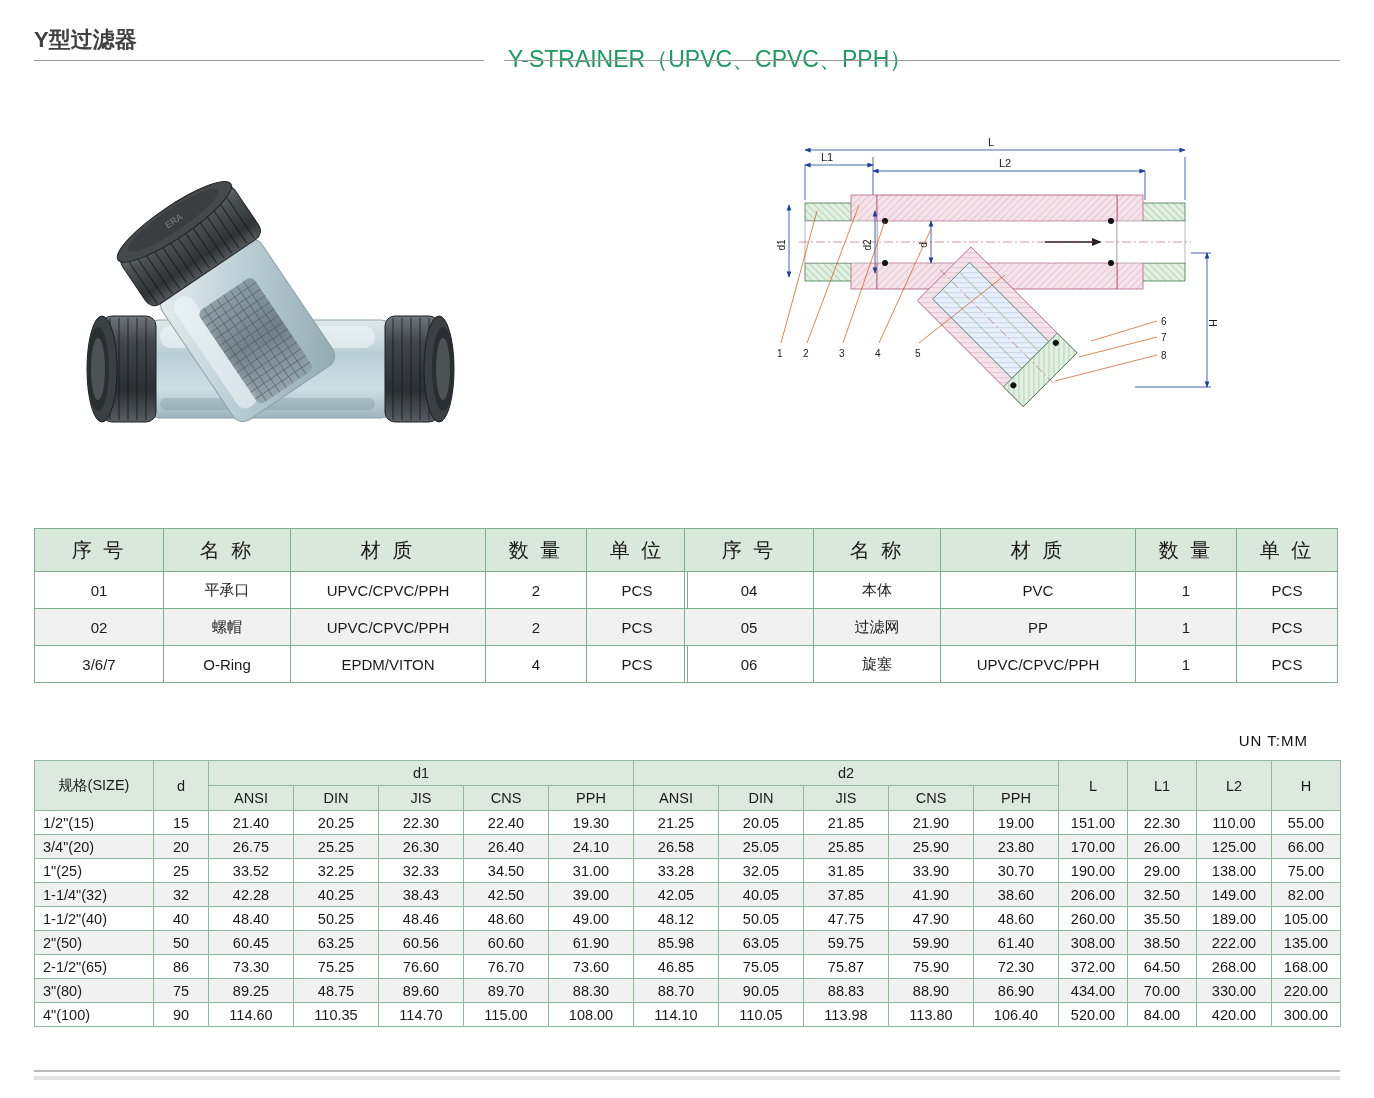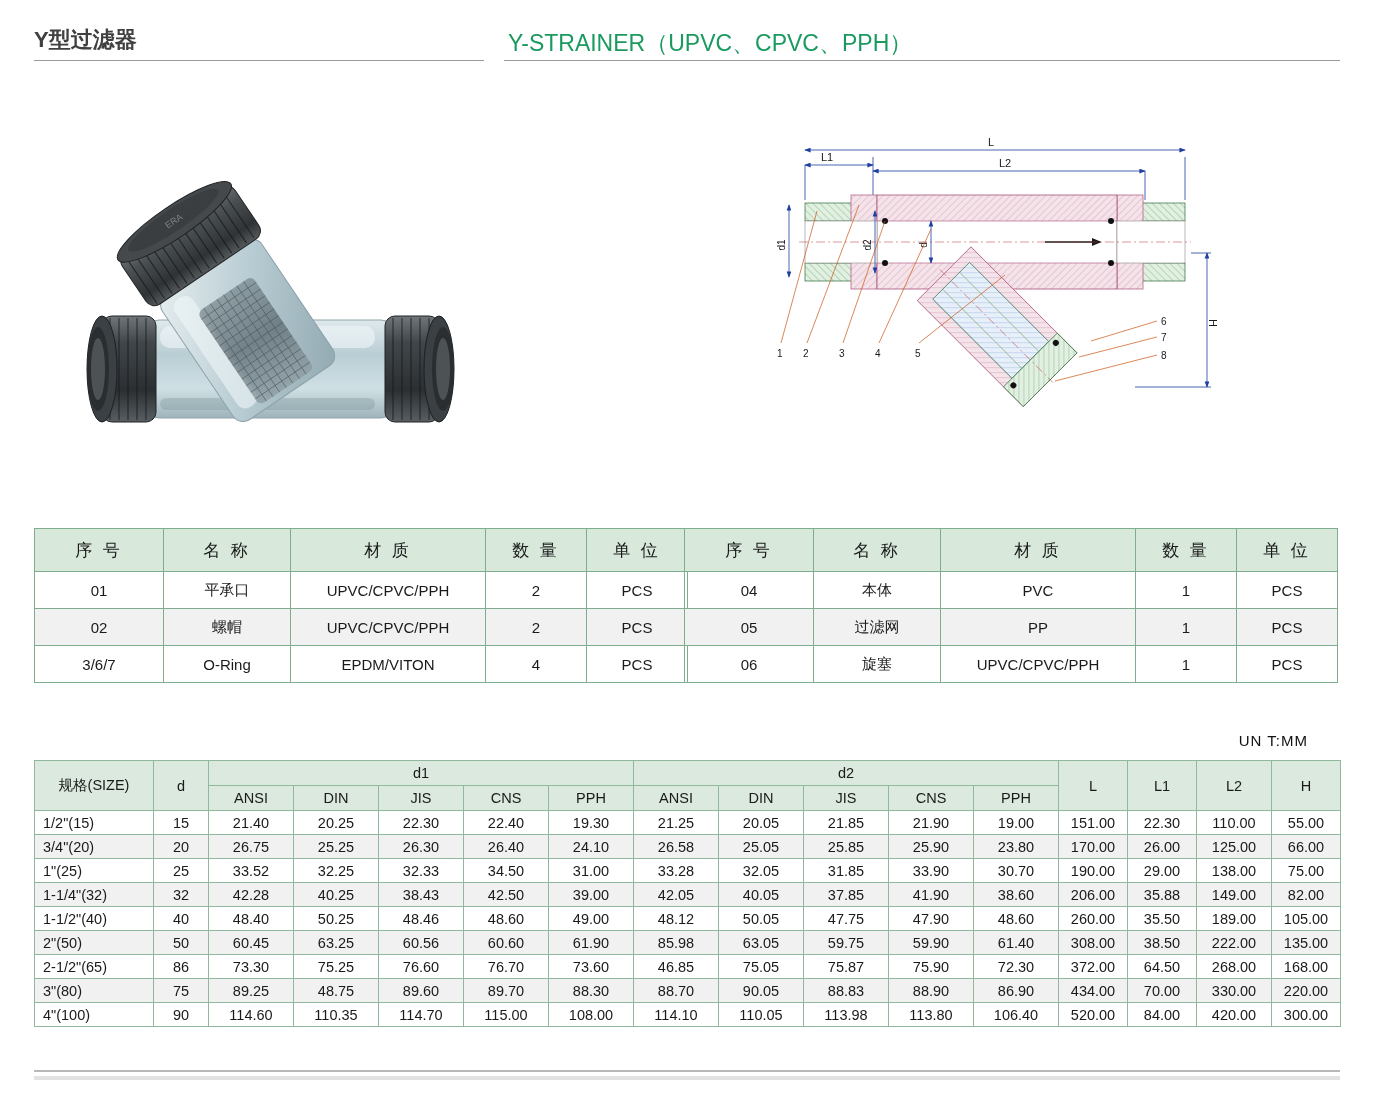--- a/index.html
+++ b/index.html
@@ -17,21 +17,21 @@
   .title-cn {
     position:absolute; left:34px; top:25px;
     font-size:22px; font-weight:bold; color:#404040;
     letter-spacing:0px;
   }
   .title-cn-rule {
     position:absolute; left:34px; top:60px; width:450px; height:1px;
     background:#9a9a9a;
   }
   .title-en {
-    position:absolute; left:508px; top:28px;
+    position:absolute; left:508px; top:44px;
     font-size:23px; color:#1a9a5f; font-weight:normal; white-space:nowrap;
   }
   .title-en-rule {
     position:absolute; left:504px; top:60px; width:836px; height:1px;
     background:#9a9a9a;
   }
 
   
   .photo { position:absolute; left:40px; top:130px; width:430px; height:330px; }
 
@@ -50,21 +50,21 @@
     border:1px solid #7fae8e;
     text-align:center;
     height:36px;
     padding:0 4px;
     white-space:nowrap;
   }
   .parts-table th {
     background:#d8e9dc;
     font-weight:normal;
     letter-spacing:3px;
-    font-size:17px;
+    font-size:20px;
     height:42px;
   }
   .parts-table tr.alt td { background:#f1f1f1; }
 
   .pt-c0 { width:120px; }
   .pt-c1 { width:118px; }
   .pt-c2 { width:186px;margin-left:27px; }
   .pt-c3 { width:92px; }
   .pt-c4 { width:92px; }
 
@@ -511,21 +511,21 @@
       <td>40.25</td>
       <td>38.43</td>
       <td>42.50</td>
       <td>39.00</td>
       <td>42.05</td>
       <td>40.05</td>
       <td>37.85</td>
       <td>41.90</td>
       <td>38.60</td>
       <td>206.00</td>
-      <td>35.88</td>
+      <td>32.50</td>
       <td>149.00</td>
       <td>82.00</td>
     </tr>
     <tr>
       <td class="spec">1-1/2"(40)</td>
       <td>40</td>
       <td>48.40</td>
       <td>50.25</td>
       <td>48.46</td>
       <td>48.60</td>

